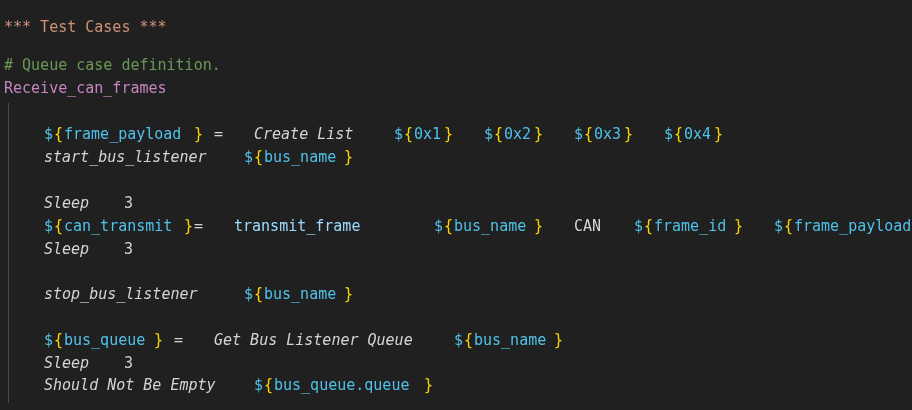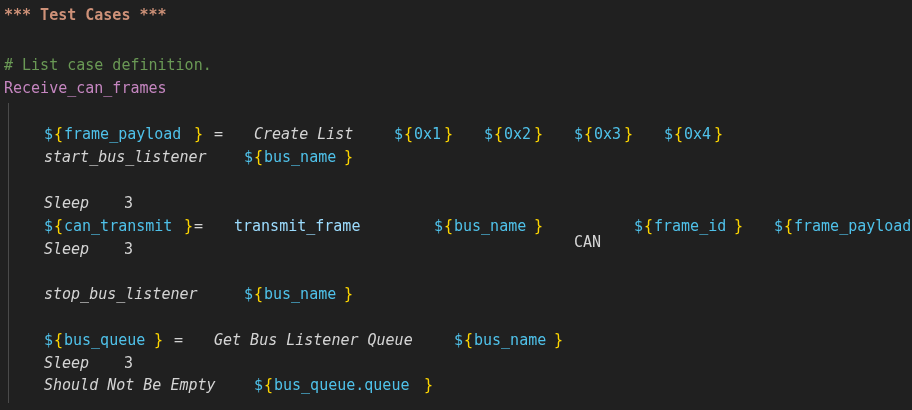--- a/index.html
+++ b/index.html
@@ -55,32 +55,32 @@
   
   .c-section   { color: #CE9178; }
   .c-comment   { color: #6A9955; }
   .c-testname  { color: #C586C0; }
   .c-keyword   { color: #D4D4D4; font-style: italic; }
   .c-kw-cyan   { color: #9CDCFE; }
   .c-var-brace { color: #FFD700; }
   .c-var-name  { color: #4FC1E9; }
   .c-var-dollar{ color: #4FC1E9; }
   .c-number    { color: #D4D4D4; }
-  .c-literal   { color: #D4D4D4; margin-top: 16px; }
+  .c-literal   { color: #D4D4D4; }
   .c-op        { color: #D4D4D4; }
 </style>
 </head>
 <body style="background: rgb(32, 32, 32);">
 
 <div id="editor" style="background: rgb(32, 32, 32);">
   <div id="indent-guide" style="background: rgb(74, 74, 74);"></div>
   <div id="code-body">
-      <div class="code-line" style="top: 4px; font-size: 15px; line-height: 23px; font-weight: bold;"><span class="tok c-section" style="left: 4px; color: rgb(206, 145, 120); font-size: 15px; line-height: 23px;">*** Test Cases ***</span></div>
+      <div class="code-line" style="top: 16px; font-size: 15px; line-height: 23px;"><span class="tok c-section" style="left: 4px; color: rgb(206, 145, 120); font-size: 15px; line-height: 23px;">*** Test Cases ***</span></div>
       <div class="code-line" style="top: 31px; font-size: 15px; line-height: 23px;"></div>
-      <div class="code-line" style="top: 54px; font-size: 15px; line-height: 23px;"><span class="tok c-comment" style="left: 4px; color: rgb(106, 153, 85); font-size: 15px; line-height: 23px;"># List case definition.</span></div>
+      <div class="code-line" style="top: 54px; font-size: 15px; line-height: 23px;"><span class="tok c-comment" style="left: 4px; color: rgb(106, 153, 85); font-size: 15px; line-height: 23px;"># Queue case definition.</span></div>
       <div class="code-line" style="top: 77px; font-size: 15px; line-height: 23px;"><span class="tok c-testname" style="left: 4px; color: rgb(197, 134, 192); font-size: 15px; line-height: 23px;">Receive_can_frames</span></div>
       <div class="code-line" style="top: 100px; font-size: 15px; line-height: 23px;"></div>
       <div class="code-line" style="top: 123px; font-size: 15px; line-height: 23px;"><span class="tok c-var-dollar" style="left: 44px; color: rgb(79, 193, 233); font-size: 15px; line-height: 23px;">$</span><span class="tok c-var-brace" style="left: 54px; color: rgb(255, 215, 0); font-size: 15px; line-height: 23px;">{</span><span class="tok c-var-name" style="left: 64px; color: rgb(79, 193, 233); font-size: 15px; line-height: 23px;">frame_payload</span><span class="tok c-var-brace" style="left: 194px; color: rgb(255, 215, 0); font-size: 15px; line-height: 23px;">}</span><span class="tok c-op" style="left: 214px; color: rgb(212, 212, 212); font-size: 15px; line-height: 23px;">=</span><span class="tok c-keyword" style="left: 254px; color: rgb(212, 212, 212); font-size: 15px; line-height: 23px;">Create List</span><span class="tok c-var-dollar" style="left: 394px; color: rgb(79, 193, 233); font-size: 15px; line-height: 23px;">$</span><span class="tok c-var-brace" style="left: 404px; color: rgb(255, 215, 0); font-size: 15px; line-height: 23px;">{</span><span class="tok c-var-name" style="left: 414px; color: rgb(79, 193, 233); font-size: 15px; line-height: 23px;">0x1</span><span class="tok c-var-brace" style="left: 444px; color: rgb(255, 215, 0); font-size: 15px; line-height: 23px;">}</span><span class="tok c-var-dollar" style="left: 484px; color: rgb(79, 193, 233); font-size: 15px; line-height: 23px;">$</span><span class="tok c-var-brace" style="left: 494px; color: rgb(255, 215, 0); font-size: 15px; line-height: 23px;">{</span><span class="tok c-var-name" style="left: 504px; color: rgb(79, 193, 233); font-size: 15px; line-height: 23px;">0x2</span><span class="tok c-var-brace" style="left: 534px; color: rgb(255, 215, 0); font-size: 15px; line-height: 23px;">}</span><span class="tok c-var-dollar" style="left: 574px; color: rgb(79, 193, 233); font-size: 15px; line-height: 23px;">$</span><span class="tok c-var-brace" style="left: 584px; color: rgb(255, 215, 0); font-size: 15px; line-height: 23px;">{</span><span class="tok c-var-name" style="left: 594px; color: rgb(79, 193, 233); font-size: 15px; line-height: 23px;">0x3</span><span class="tok c-var-brace" style="left: 624px; color: rgb(255, 215, 0); font-size: 15px; line-height: 23px;">}</span><span class="tok c-var-dollar" style="left: 664px; color: rgb(79, 193, 233); font-size: 15px; line-height: 23px;">$</span><span class="tok c-var-brace" style="left: 674px; color: rgb(255, 215, 0); font-size: 15px; line-height: 23px;">{</span><span class="tok c-var-name" style="left: 684px; color: rgb(79, 193, 233); font-size: 15px; line-height: 23px;">0x4</span><span class="tok c-var-brace" style="left: 714px; color: rgb(255, 215, 0); font-size: 15px; line-height: 23px;">}</span></div>
       <div class="code-line" style="top: 146px; font-size: 15px; line-height: 23px;"><span class="tok c-keyword" style="left: 44px; color: rgb(212, 212, 212); font-size: 15px; line-height: 23px;">start_bus_listener</span><span class="tok c-var-dollar" style="left: 244px; color: rgb(79, 193, 233); font-size: 15px; line-height: 23px;">$</span><span class="tok c-var-brace" style="left: 254px; color: rgb(255, 215, 0); font-size: 15px; line-height: 23px;">{</span><span class="tok c-var-name" style="left: 264px; color: rgb(79, 193, 233); font-size: 15px; line-height: 23px;">bus_name</span><span class="tok c-var-brace" style="left: 344px; color: rgb(255, 215, 0); font-size: 15px; line-height: 23px;">}</span></div>
       <div class="code-line" style="top: 169px; font-size: 15px; line-height: 23px;"></div>
       <div class="code-line" style="top: 192px; font-size: 15px; line-height: 23px;"><span class="tok c-keyword" style="left: 44px; color: rgb(212, 212, 212); font-size: 15px; line-height: 23px;">Sleep</span><span class="tok c-number" style="left: 124px; color: rgb(212, 212, 212); font-size: 15px; line-height: 23px;">3</span></div>
       <div class="code-line" style="top: 215px; font-size: 15px; line-height: 23px;"><span class="tok c-var-dollar" style="left: 44px; color: rgb(79, 193, 233); font-size: 15px; line-height: 23px;">$</span><span class="tok c-var-brace" style="left: 54px; color: rgb(255, 215, 0); font-size: 15px; line-height: 23px;">{</span><span class="tok c-var-name" style="left: 64px; color: rgb(79, 193, 233); font-size: 15px; line-height: 23px;">can_transmit</span><span class="tok c-var-brace" style="left: 184px; color: rgb(255, 215, 0); font-size: 15px; line-height: 23px;">}</span><span class="tok c-op" style="left: 194px; color: rgb(212, 212, 212); font-size: 15px; line-height: 23px;">=</span><span class="tok c-kw-cyan" style="left: 234px; color: rgb(156, 220, 254); font-size: 15px; line-height: 23px;">transmit_frame</span><span class="tok c-var-dollar" style="left: 434px; color: rgb(79, 193, 233); font-size: 15px; line-height: 23px;">$</span><span class="tok c-var-brace" style="left: 444px; color: rgb(255, 215, 0); font-size: 15px; line-height: 23px;">{</span><span class="tok c-var-name" style="left: 454px; color: rgb(79, 193, 233); font-size: 15px; line-height: 23px;">bus_name</span><span class="tok c-var-brace" style="left: 534px; color: rgb(255, 215, 0); font-size: 15px; line-height: 23px;">}</span><span class="tok c-literal" style="left: 574px; color: rgb(212, 212, 212); font-size: 15px; line-height: 23px;">CAN</span><span class="tok c-var-dollar" style="left: 634px; color: rgb(79, 193, 233); font-size: 15px; line-height: 23px;">$</span><span class="tok c-var-brace" style="left: 644px; color: rgb(255, 215, 0); font-size: 15px; line-height: 23px;">{</span><span class="tok c-var-name" style="left: 654px; color: rgb(79, 193, 233); font-size: 15px; line-height: 23px;">frame_id</span><span class="tok c-var-brace" style="left: 734px; color: rgb(255, 215, 0); font-size: 15px; line-height: 23px;">}</span><span class="tok c-var-dollar" style="left: 774px; color: rgb(79, 193, 233); font-size: 15px; line-height: 23px;">$</span><span class="tok c-var-brace" style="left: 784px; color: rgb(255, 215, 0); font-size: 15px; line-height: 23px;">{</span><span class="tok c-var-name" style="left: 794px; color: rgb(79, 193, 233); font-size: 15px; line-height: 23px;">frame_payload</span></div>
       <div class="code-line" style="top: 238px; font-size: 15px; line-height: 23px;"><span class="tok c-keyword" style="left: 44px; color: rgb(212, 212, 212); font-size: 15px; line-height: 23px;">Sleep</span><span class="tok c-number" style="left: 124px; color: rgb(212, 212, 212); font-size: 15px; line-height: 23px;">3</span></div>
       <div class="code-line" style="top: 261px; font-size: 15px; line-height: 23px;"></div>
       <div class="code-line" style="top: 283px; font-size: 15px; line-height: 23px;"><span class="tok c-keyword" style="left: 44px; color: rgb(212, 212, 212); font-size: 15px; line-height: 23px;">stop_bus_listener</span><span class="tok c-var-dollar" style="left: 244px; color: rgb(79, 193, 233); font-size: 15px; line-height: 23px;">$</span><span class="tok c-var-brace" style="left: 254px; color: rgb(255, 215, 0); font-size: 15px; line-height: 23px;">{</span><span class="tok c-var-name" style="left: 264px; color: rgb(79, 193, 233); font-size: 15px; line-height: 23px;">bus_name</span><span class="tok c-var-brace" style="left: 344px; color: rgb(255, 215, 0); font-size: 15px; line-height: 23px;">}</span></div>

